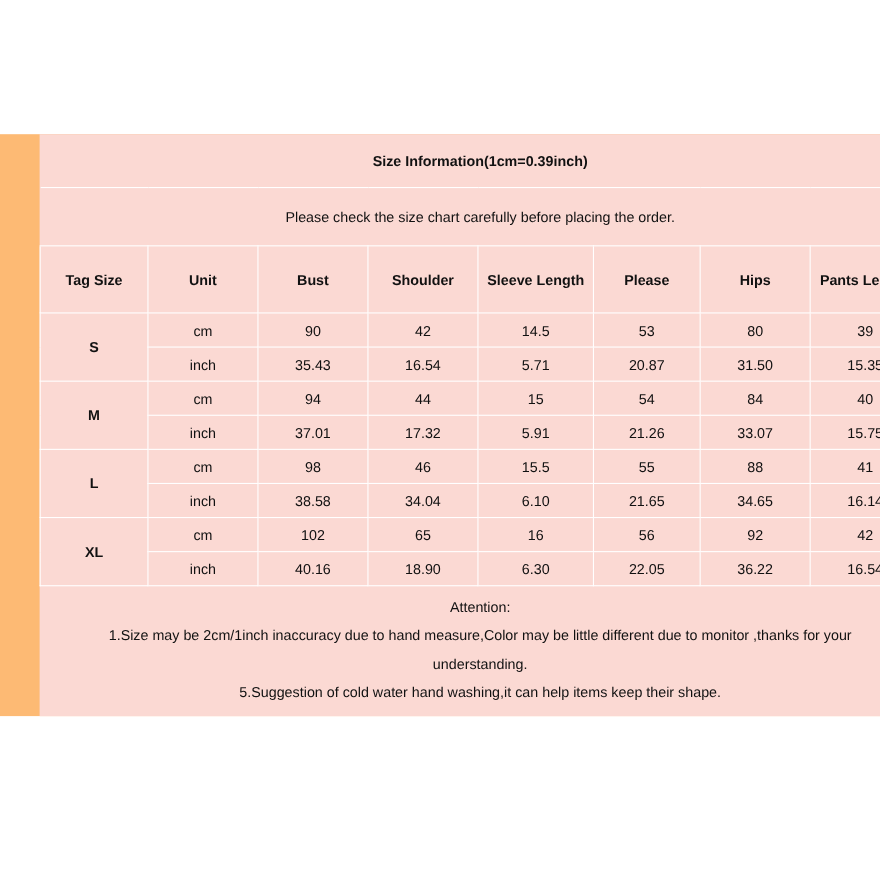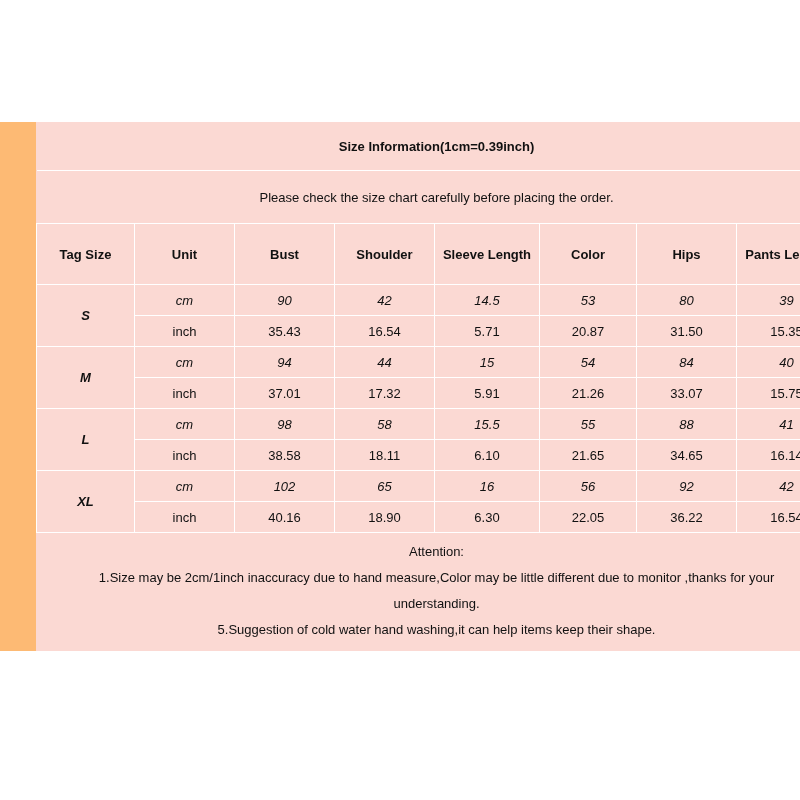--- a/index.html
+++ b/index.html
@@ -60,21 +60,20 @@
   }
   .unit-cell {
     font-size: 13px;
   }
   .val-cell {
     font-size: 13px;
     margin-left: 12px;
   }
   .row-cm td {
     height: 28px;
-    font-style: italic;
   }
   .row-inch td {
     height: 28px;
   }
   .attention-cell {
     text-align: right;
     font-size: 13px;
     line-height: 26px;
     padding: 6px 4px 8px 4px !important;
     height: auto !important;
@@ -116,21 +115,21 @@
       </tr>
       <tr>
         <td class="subtitle-cell" colspan="8">Please check the size chart carefully before placing the order.</td>
       </tr>
       <tr>
         <td class="header-cell">Tag Size</td>
         <td class="header-cell">Unit</td>
         <td class="header-cell">Bust</td>
         <td class="header-cell">Shoulder</td>
         <td class="header-cell">Sleeve Length</td>
-        <td class="header-cell">Color</td>
+        <td class="header-cell">Please</td>
         <td class="header-cell">Hips</td>
         <td class="header-cell">Pants Length</td>
       </tr>
 
       <tr class="row-cm">
         <td class="tag-cell" rowspan="2">S</td>
         <td class="unit-cell">cm</td>
         <td class="val-cell">90</td>
         <td class="val-cell">42</td>
         <td class="val-cell">14.5</td>
@@ -165,30 +164,30 @@
         <td class="val-cell">5.91</td>
         <td class="val-cell">21.26</td>
         <td class="val-cell">33.07</td>
         <td class="val-cell">15.75</td>
       </tr>
 
       <tr class="row-cm">
         <td class="tag-cell" rowspan="2">L</td>
         <td class="unit-cell">cm</td>
         <td class="val-cell">98</td>
-        <td class="val-cell">58</td>
+        <td class="val-cell">46</td>
         <td class="val-cell">15.5</td>
         <td class="val-cell">55</td>
         <td class="val-cell">88</td>
         <td class="val-cell">41</td>
       </tr>
       <tr class="row-inch">
         <td class="unit-cell">inch</td>
         <td class="val-cell">38.58</td>
-        <td class="val-cell">18.11</td>
+        <td class="val-cell">34.04</td>
         <td class="val-cell">6.10</td>
         <td class="val-cell">21.65</td>
         <td class="val-cell">34.65</td>
         <td class="val-cell">16.14</td>
       </tr>
 
       <tr class="row-cm">
         <td class="tag-cell" rowspan="2">XL</td>
         <td class="unit-cell">cm</td>
         <td class="val-cell">102</td>

